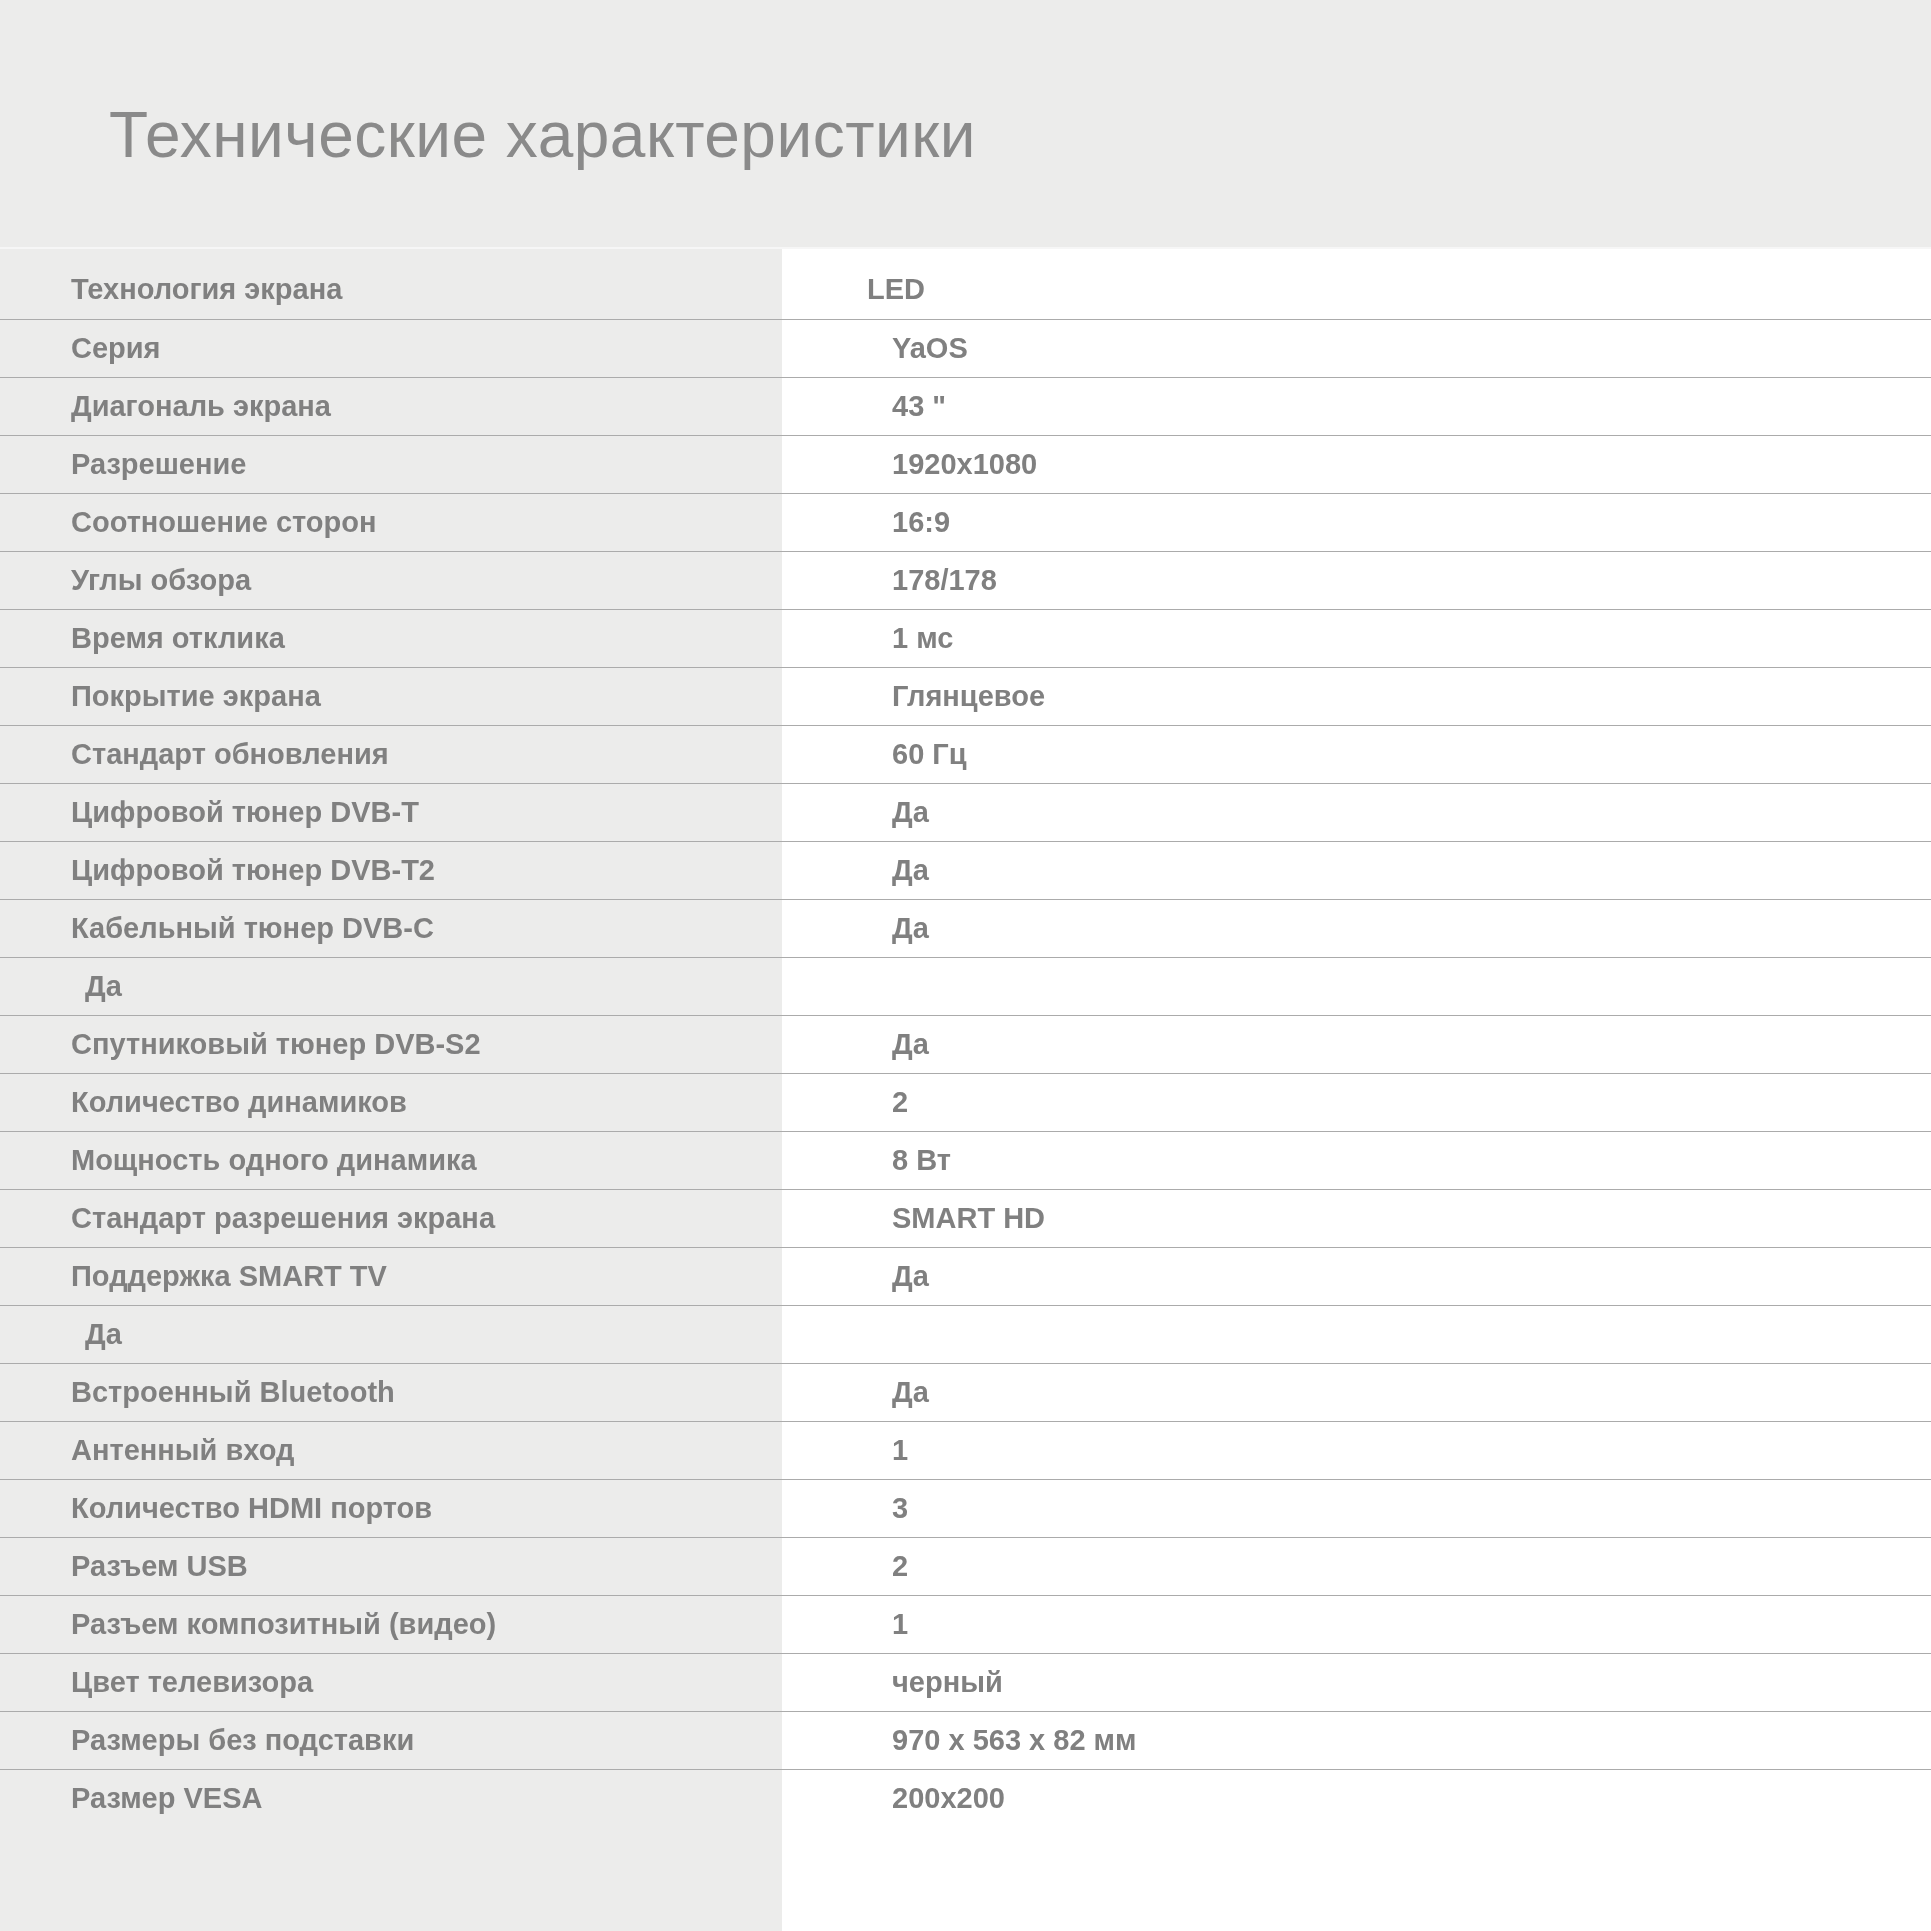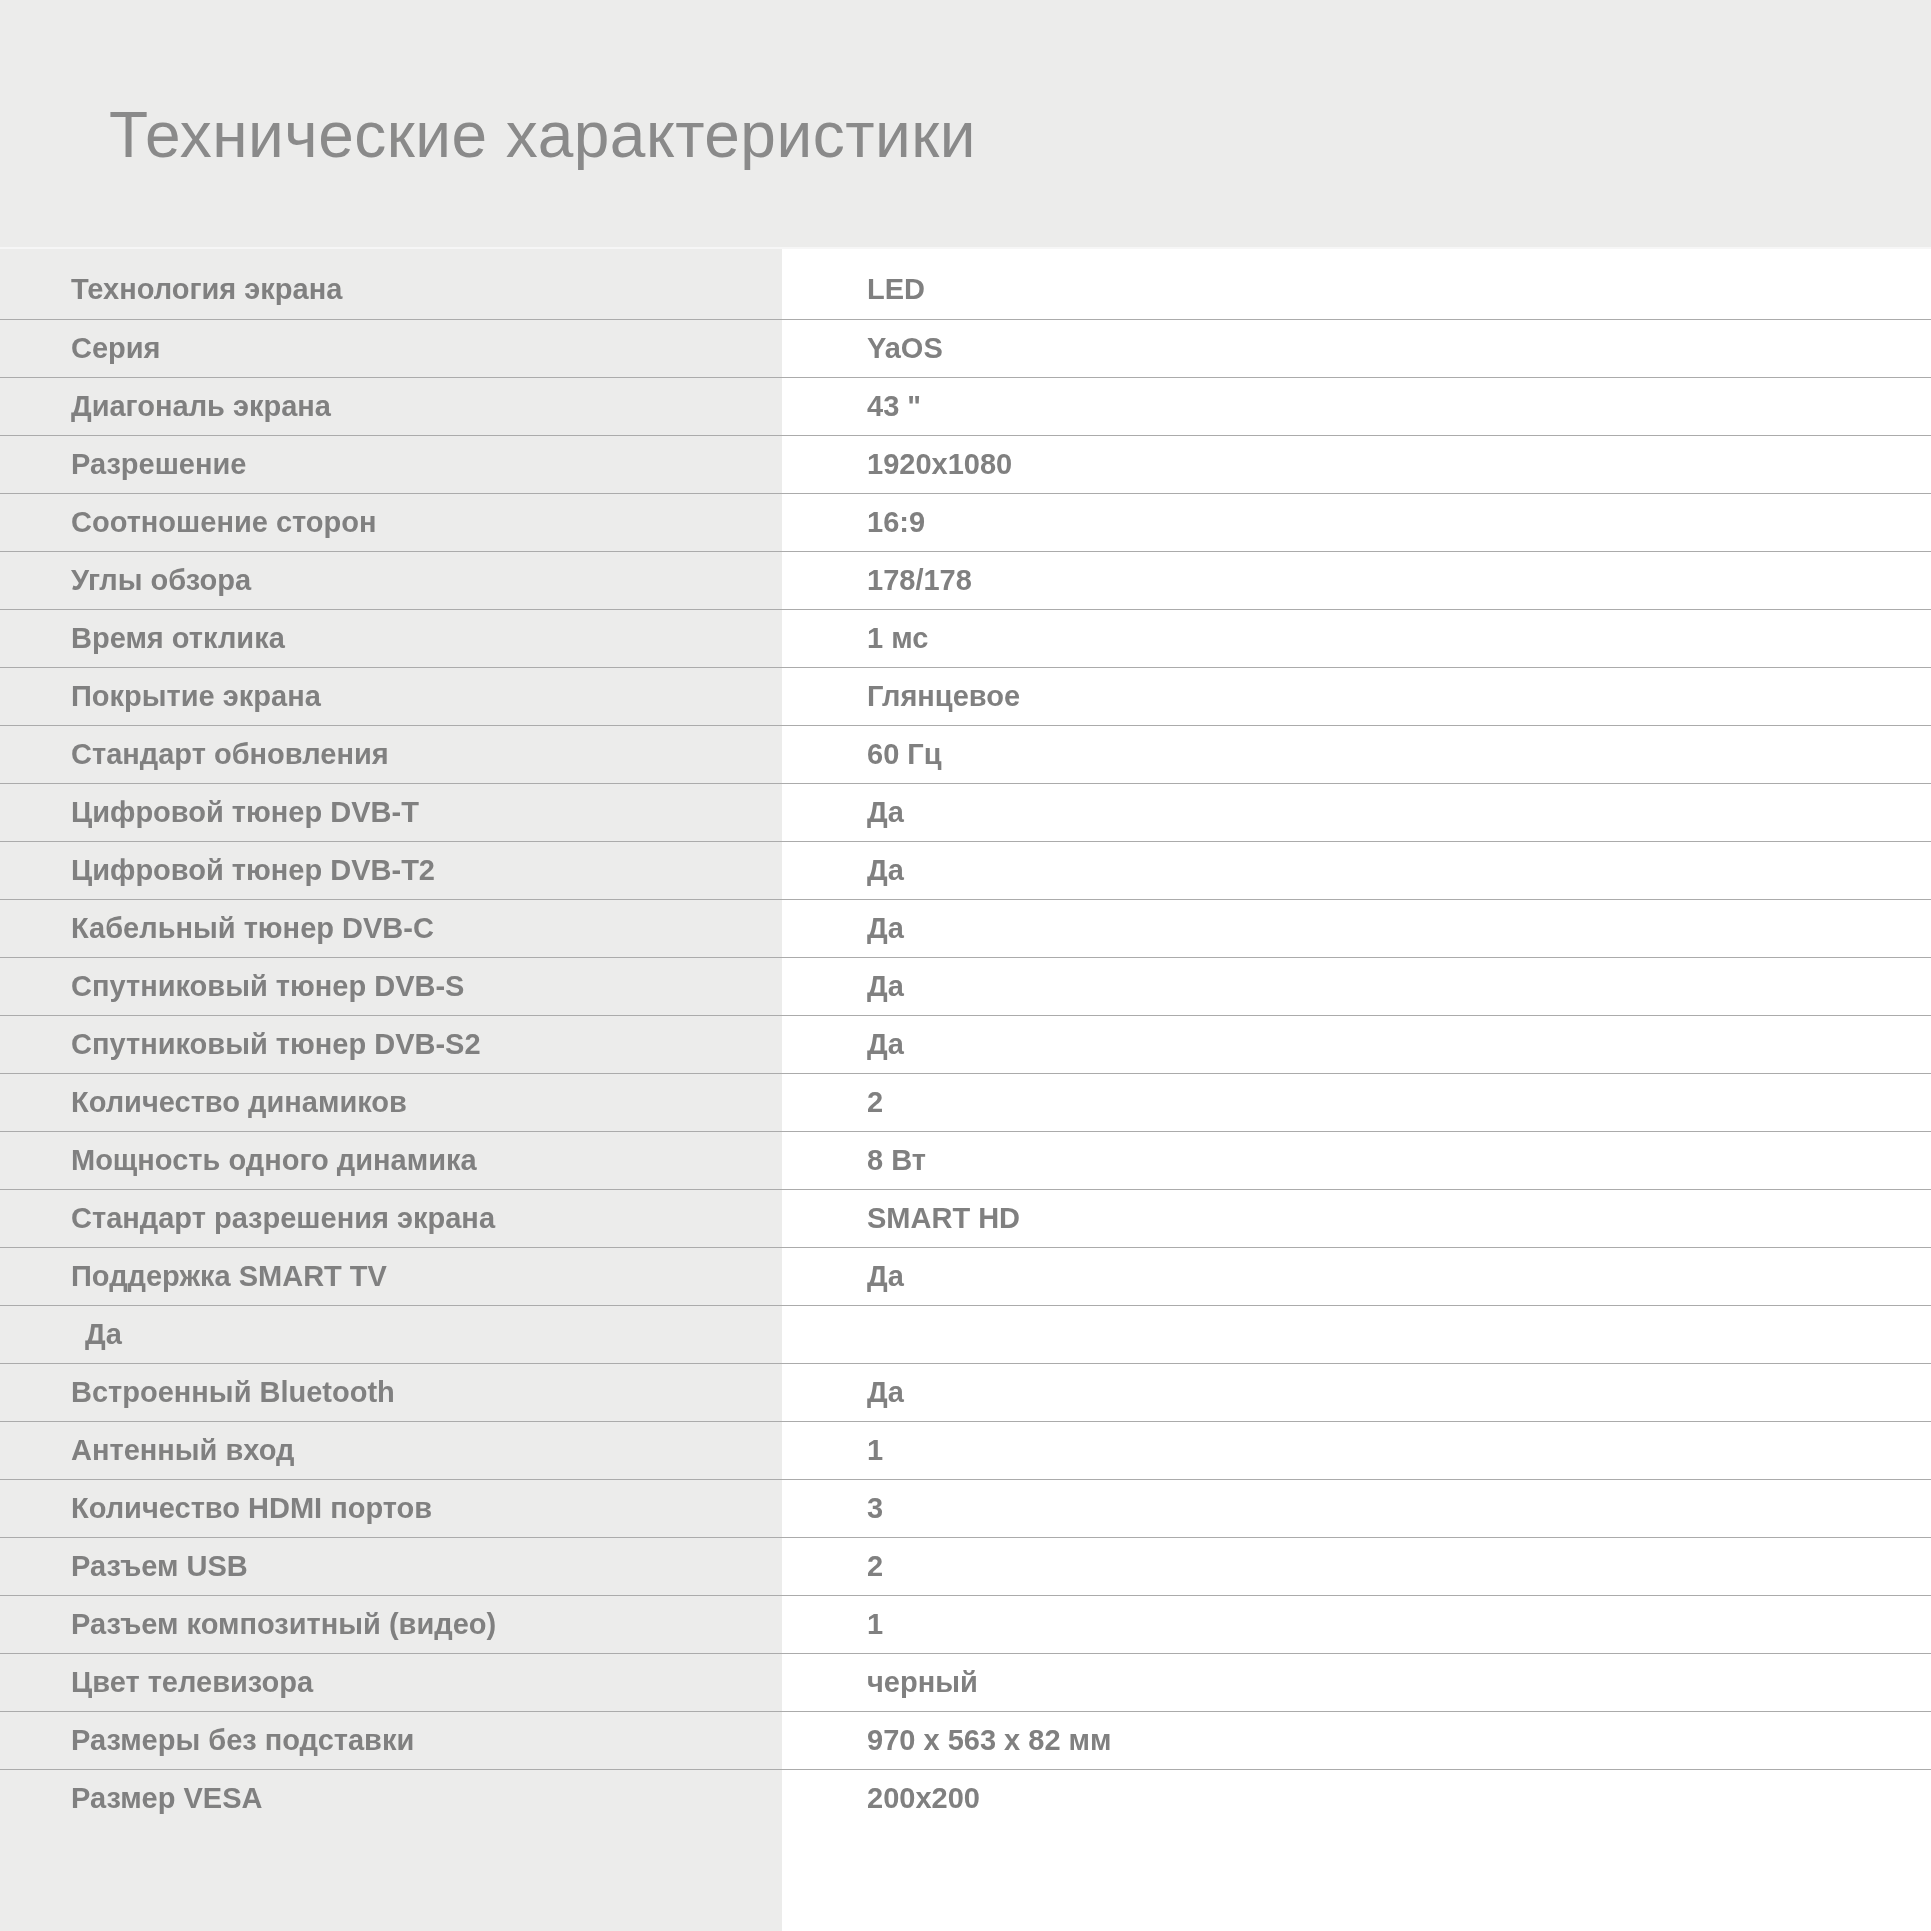--- a/index.html
+++ b/index.html
@@ -49,20 +49,21 @@
     padding-top:13.5px;
   }
   .row{
     display:flex;
     align-items:center;
     height:58px;
     box-sizing:border-box;
   }
   .row + .row{
     border-top:1.9px solid var(--divider);
+    gap:25px;
   }
   .cell{
     box-sizing:border-box;
     font-size:29px;
     font-weight:600;
     color:var(--text-color);
     white-space:nowrap;
     overflow:hidden;
   }
   .cell.label{
@@ -140,21 +141,20 @@
     <div class="cell label">Цифровой тюнер DVB-T2</div>
     <div class="cell value">Да</div>
   </div>
 
   <div class="row">
     <div class="cell label">Кабельный тюнер DVB-C</div>
     <div class="cell value">Да</div>
   </div>
 
   <div class="row">
-    <div class="cell label">Спутниковый тюнер DVB-S</div>
     <div class="cell value">Да</div>
   </div>
 
   <div class="row">
     <div class="cell label">Спутниковый тюнер DVB-S2</div>
     <div class="cell value">Да</div>
   </div>
 
   <div class="row">
     <div class="cell label">Количество динамиков</div>

